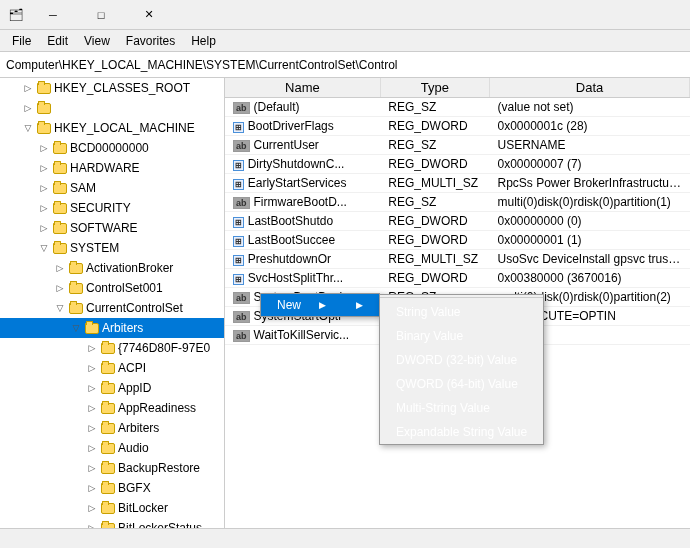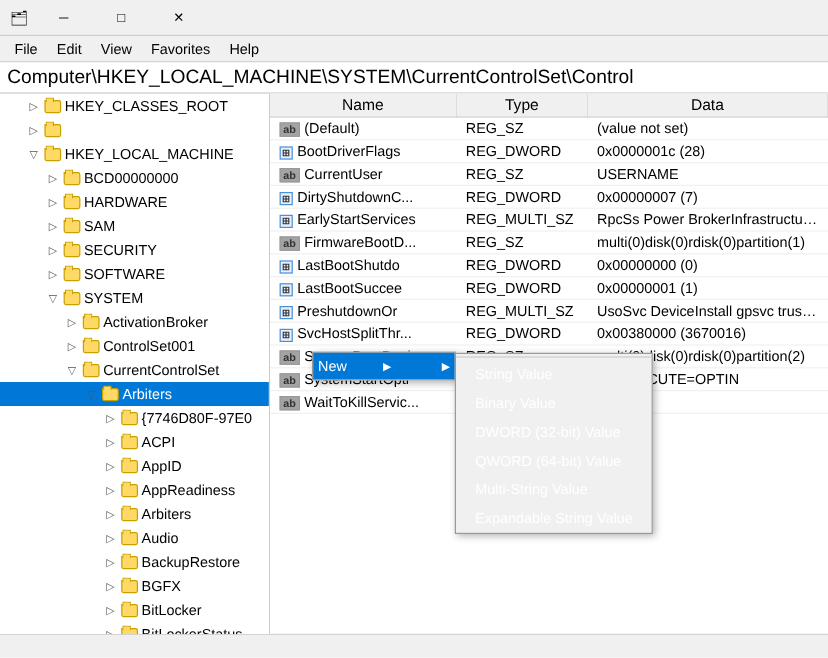--- a/index.html
+++ b/index.html
@@ -66,21 +66,21 @@
     }
 
     
     .address-bar {
       background: #fff;
       height: 26px;
       display: flex;
       align-items: center;
       padding: 4px 6px;
       border-bottom: 1px solid #ccc;
-      font-size: 16px;
+      font-size: 12px;
     }
 
     
     .main-content {
       display: flex;
       height: calc(548px - 30px - 22px - 26px - 20px);
     }
 
     
     .tree-panel {
@@ -229,21 +229,21 @@
       top: 215px;
       left: 35px;
       background: #f0f0f0;
       border: 1px solid #999;
       box-shadow: 2px 2px 6px rgba(0,0,0,0.3);
       min-width: 120px;
       font-size: 12px;
       pointer-events: all;
     }
     .ctx-item {
-      padding: 4px 4px;
+      padding: 4px 16px;
       display: flex;
       align-items: center;
       cursor: pointer;
       position: relative;
       white-space: nowrap;
     }
     .ctx-item.has-submenu::after {
       content: '▶';
       font-size: 9px;
       margin-left: auto;

